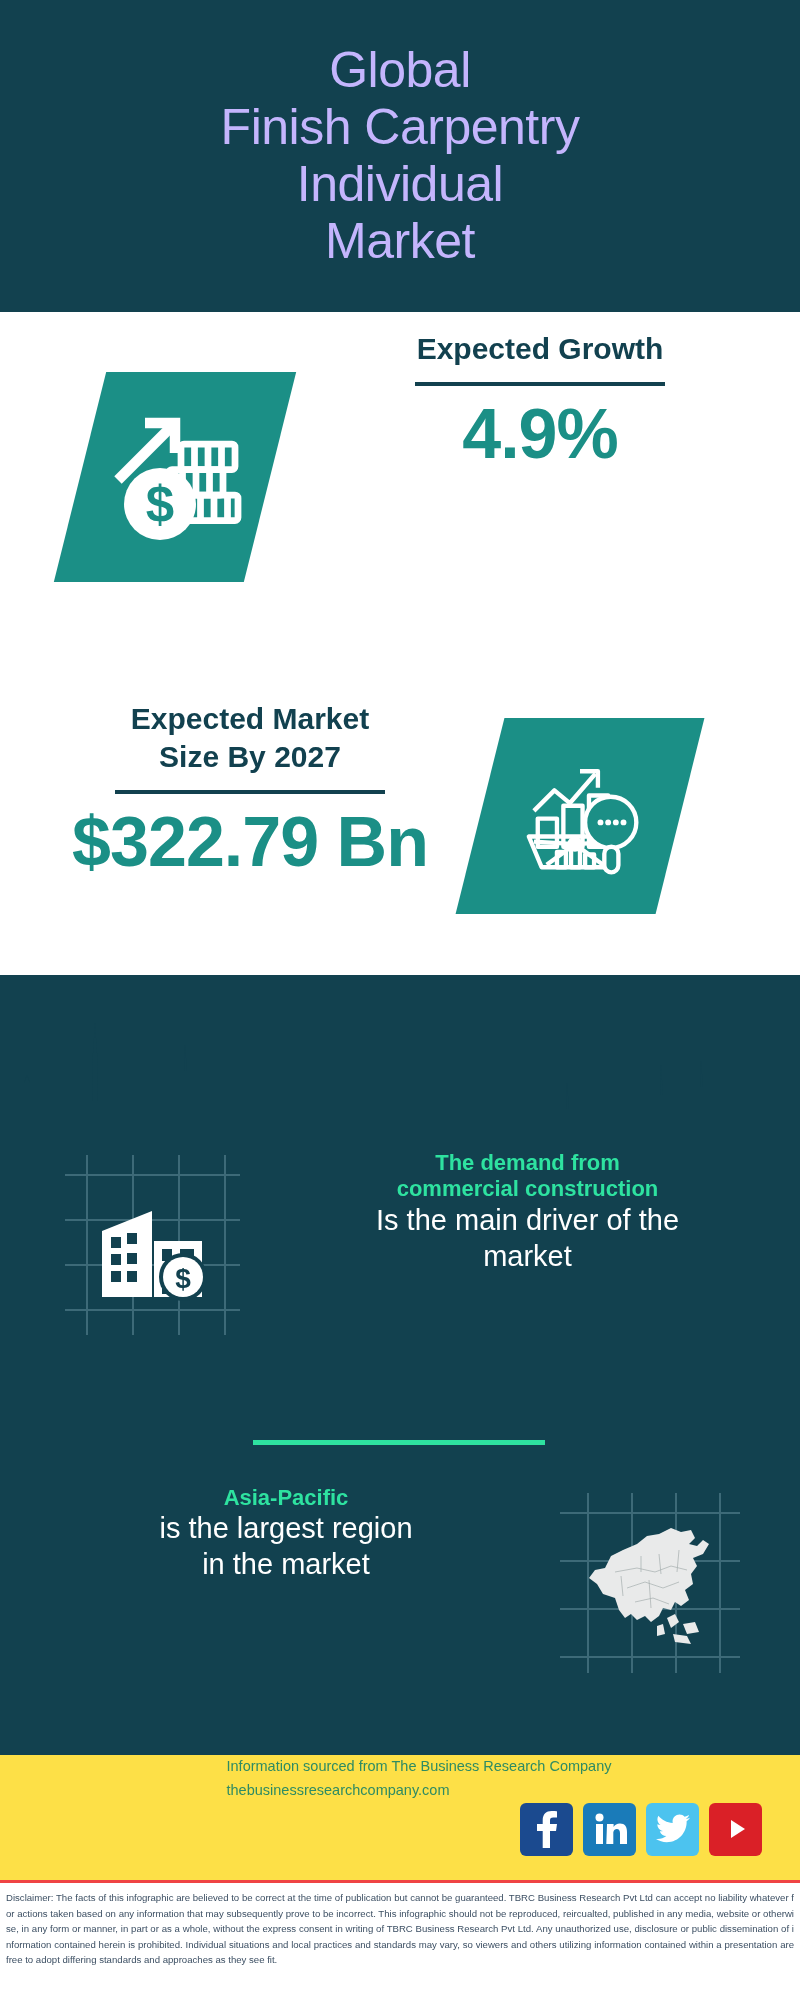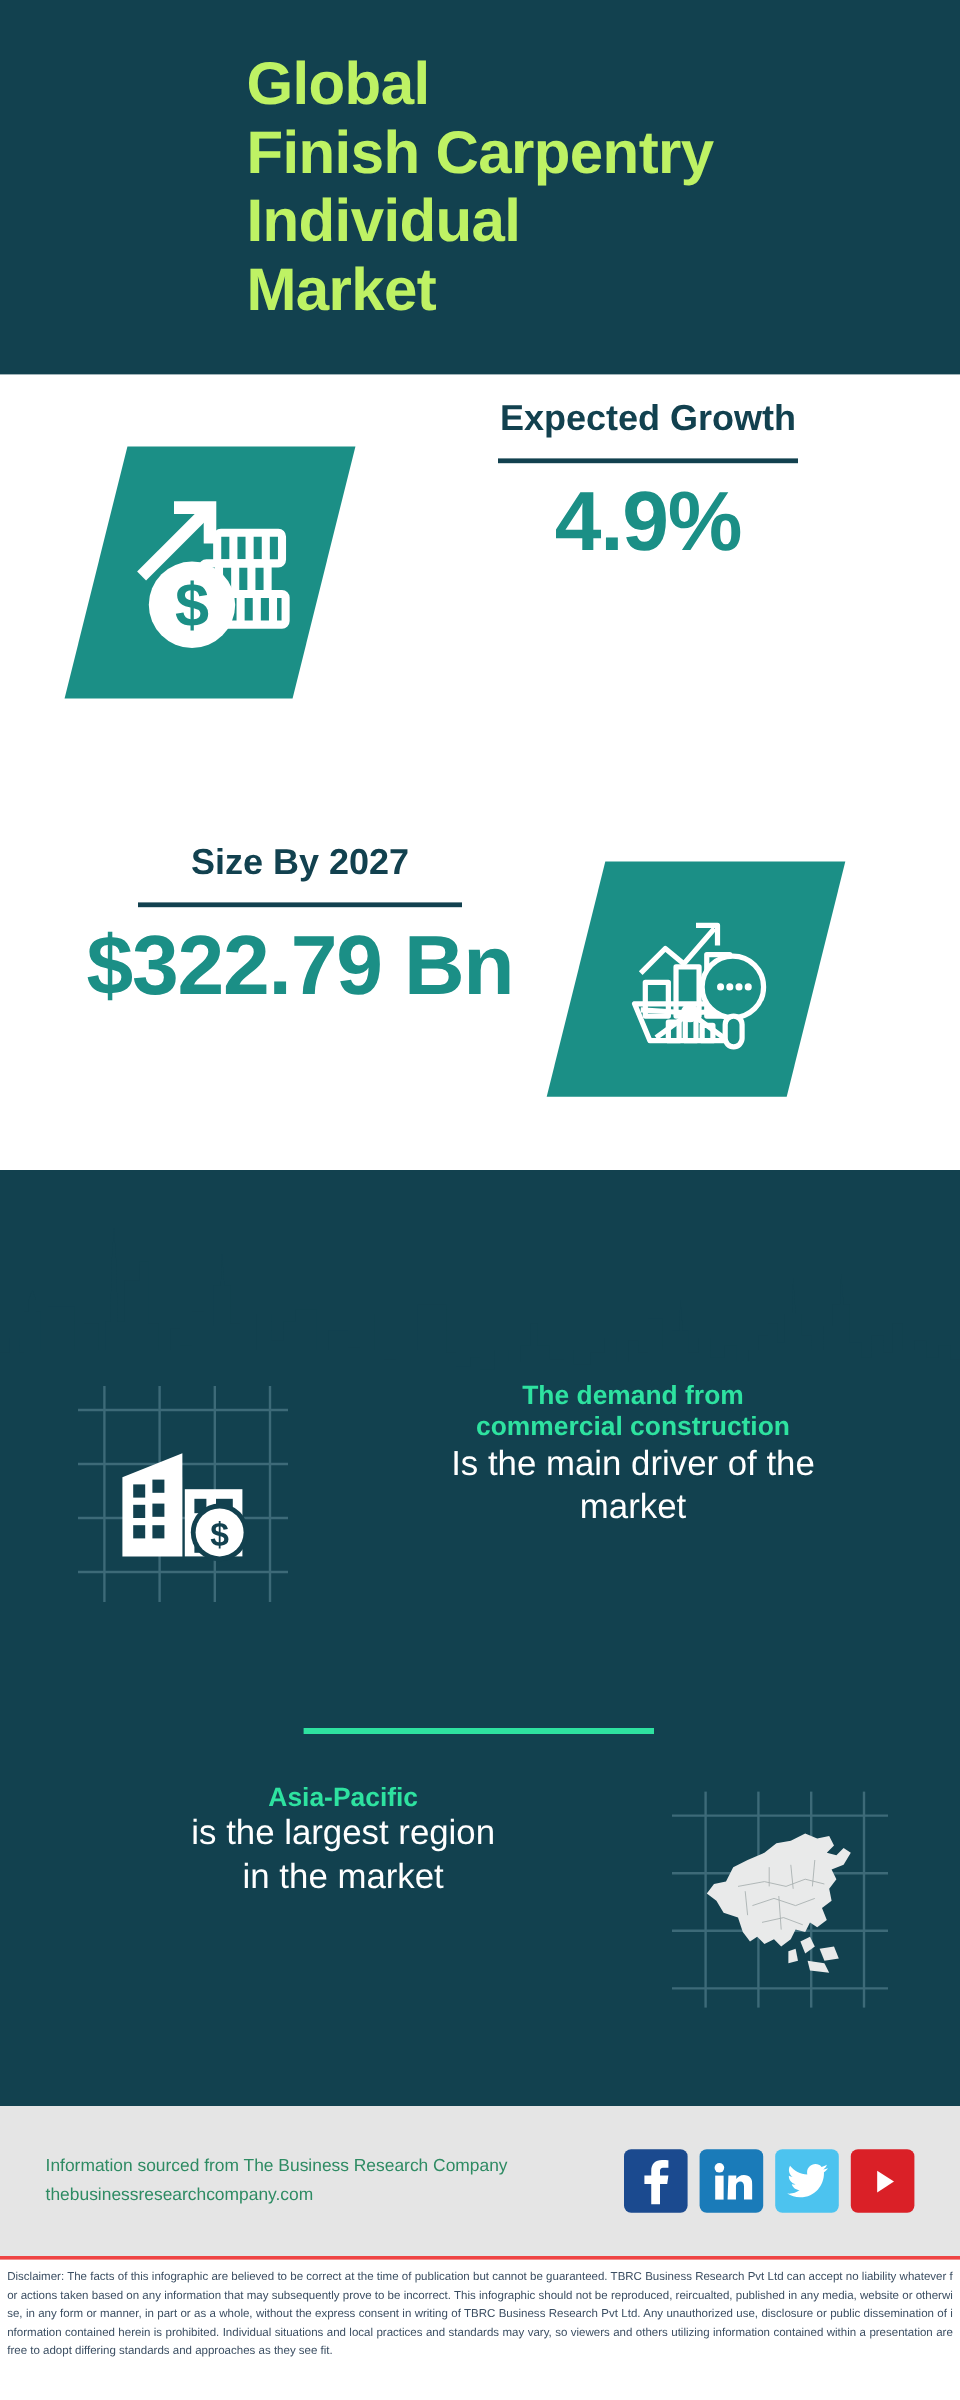--- a/index.html
+++ b/index.html
@@ -11,22 +11,22 @@
   }
   .page { position:relative; width:800px; height:2000px; background:#fff; }
 
   
   .header {
     position:absolute; left:0; top:0; width:800px; height:312px;
     background:#12414f;
     display:flex; align-items:center; justify-content:center;
   }
   .header h1 {
-    color:#bef264; font-size:50px; font-weight:bold; line-height:1.14;
-    text-align:left; letter-spacing:-0.5px;
+    color:#c4b5fd; font-size:50px; font-weight:normal; line-height:1.14;
+    text-align:center; letter-spacing:-0.5px;
   }
 
   
   .stat-growth {
     position:absolute; left:0; top:330px; width:800px; height:300px;
   }
   .para {
     position:absolute;
     background:#1b8f86;
     transform:skewX(-14deg);
@@ -95,21 +95,21 @@
   .region-row {
     position:absolute; left:0; top:1485px; width:800px; height:210px;
     display:flex; align-items:flex-start;
   }
   .region-text { flex:1; text-align:center; padding-left:22px; }
   .map-icon { position:relative; width:200px; height:190px; margin-right:50px; flex:none; }
 
   
   .footer {
     position:absolute; left:0; top:1755px; width:800px; height:125px;
-    background:#e5e5e5; display:flex; align-items:center;
+    background:#fde047; display:flex; align-items:center;flex-direction:column;
   }
   .src { margin-left:38px; color:#2e8b63; font-size:14.5px; line-height:1.65; }
   .socials { display:flex; gap:10px; margin-left:auto; margin-right:38px; }
   .sq { width:53px; height:53px; border-radius:6px; display:flex; align-items:center; justify-content:center; }
   .fb { background:#1b4a8f; } .li { background:#1a7bb9; }
   .tw { background:#4cc3ef; } .yt { background:#da2027; }
 
   .disclaimer-wrap {
     position:absolute; left:0; top:1880px; width:800px; height:120px;
     border-top:3px solid #ef4444; background:#fff; padding:7px 6px 0 6px;
@@ -165,20 +165,21 @@
     <div class="growth-text">
       <div class="lbl">Expected Growth</div>
       <div class="rule"></div>
       <div class="bignum">4.9%</div>
     </div>
   </div>
 
   <div class="stat-size">
 
     <div class="size-text">
+      <div class="lbl">Expected Market</div>
       <div class="lbl">Size By 2027</div>
       <div class="rule rule-left"></div>
       <div class="bignum">$322.79 Bn</div>
     </div>
 
     <div class="para para-size">
       <div class="para-inner">
         <svg width="128" height="128" viewBox="0 0 100 100">
           <g fill="none" stroke="#ffffff" stroke-width="3.4" stroke-linejoin="round">
             <polyline points="14,46 30,30 42,40 62,17"></polyline>

